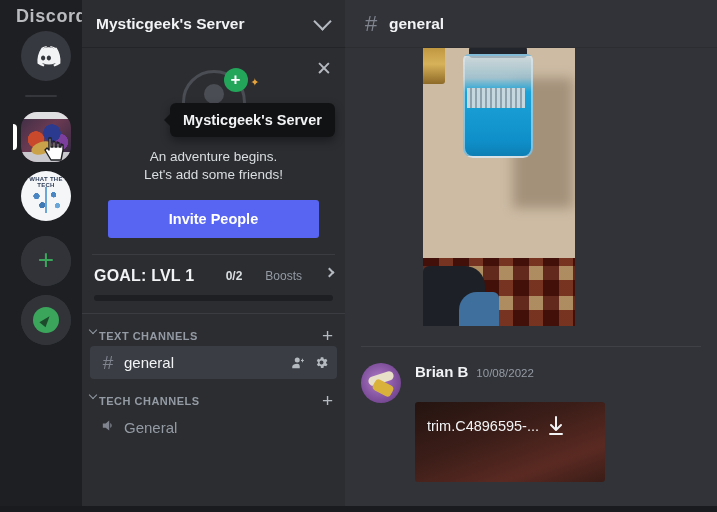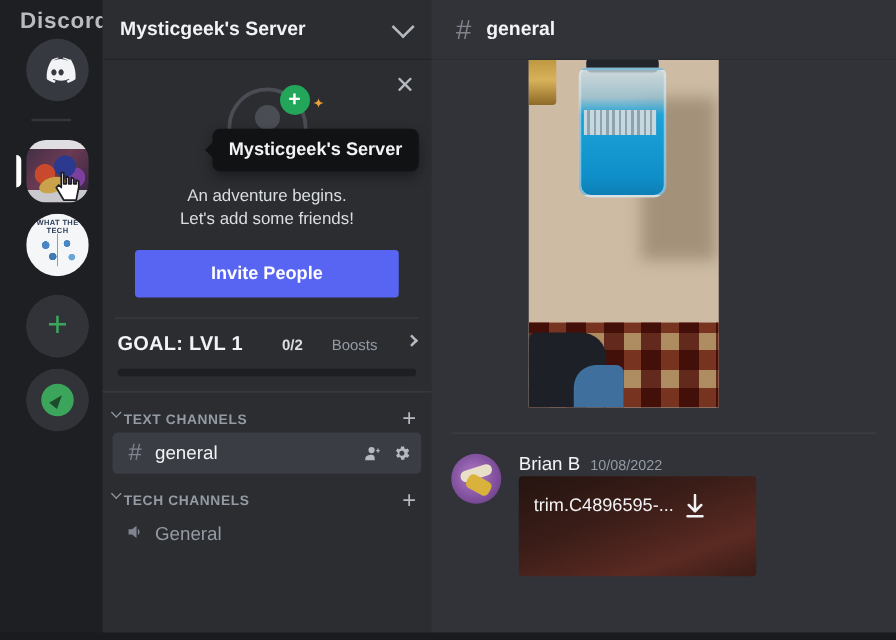--- a/index.html
+++ b/index.html
@@ -436,24 +436,24 @@
   }
   .avatar .horn2 {
     position: absolute; left: 12px; top: 19px;
     width: 20px; height: 12px;
     background: #d9b23c;
     transform: rotate(28deg);
     border-radius: 4px;
   }
   .msg-body { flex: 1 1 auto; min-width: 0; }
   .msg-head { display: flex; align-items: baseline; gap: 8px; }
-  .msg-author { color: #f2f3f5; font-size: 15px; font-weight: normal; }
+  .msg-author { color: #f2f3f5; font-size: 15px; font-weight: bold; }
   .msg-time { color: #949ba4; font-size: 11.5px; }
   .video-card {
-    margin-top: 1px;
+    margin-top: 22px;
     width: 190px; height: 80px;
     background: linear-gradient(160deg,#241410 0%,#3b1d18 40%,#5a2a22 75%,#3a1c17 100%);
     border-radius: 3px;
     position: relative;
     padding: 14px 12px 0 12px;
     overflow: hidden;
   }
   .vid-row { display: flex; align-items: center; gap: 8px; }
   .vid-name {
     color: #f2f3f5; font-size: 14.5px;

